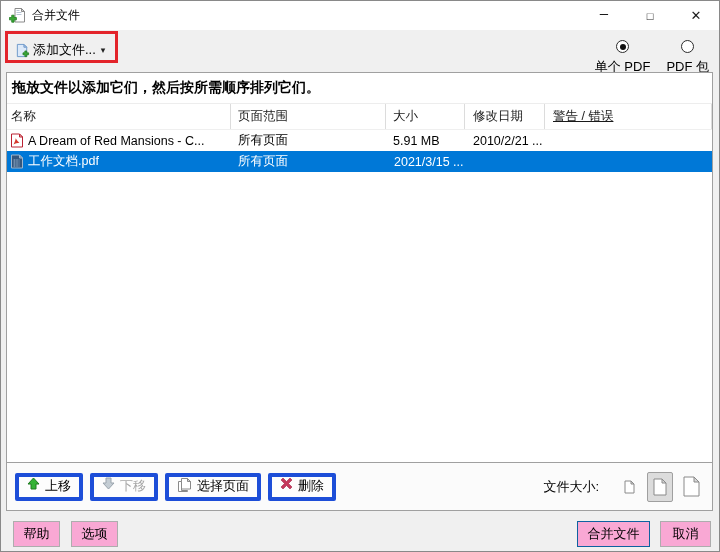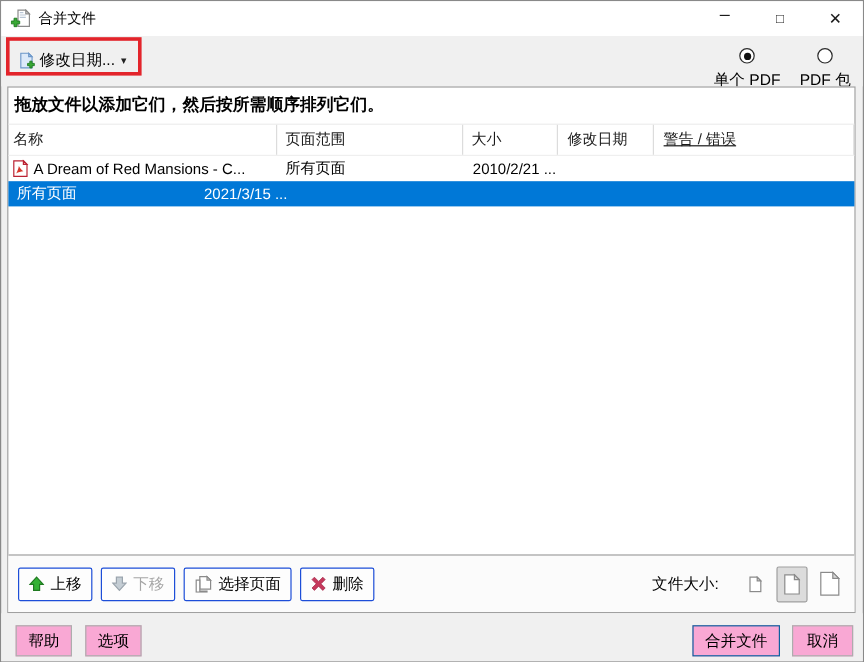--- a/index.html
+++ b/index.html
@@ -75,23 +75,23 @@
   .file-row .cell.col-name { padding-left:2px; gap:4px; }
   .file-row.selected { background:#0078d7; color:#ffffff; }
   .file-icon { width:15px; height:15px; flex:0 0 auto; }
   
   .panel-toolbar {
     position:absolute; left:0; right:0; bottom:0; height:48px;
     border-top:1px solid #a0a0a0; background:#fbfbfb;
     display:flex; align-items:center; padding:0 8px;
   }
   .tb-btn {
-    height:28px; display:inline-flex; align-items:center; gap:5px;
+    height:28px; display:inline-flex; gap:5px;
     padding:0 8px; margin-right:7px; background:#fdfdfd;
-    border:1px solid #1d4ed8; border-radius:2px; font-size:13px; cursor:pointer;
+    border:4px solid #1d4ed8; border-radius:2px; font-size:13px; cursor:pointer;
   }
   .tb-btn.disabled { color:#a6a6a6; cursor:default; }
   .size-group { margin-left:auto; display:flex; align-items:center; }
   .size-label { font-size:13px; margin-right:12px; }
   .size-opt {
     width:26px; height:30px; display:flex; align-items:center; justify-content:center;
     margin-left:5px; border:1px solid transparent; border-radius:2px; cursor:pointer;
   }
   .size-opt.selected { background:#dcdcdc; border-color:#9f9f9f; }
   
@@ -127,21 +127,21 @@
     </div>
   </div>
 
   <div class="toolbar">
     <div class="add-files-btn">
       <svg class="file-icon" viewBox="0 0 16 16" width="16" height="16">
         <path d="M2.5 1.5 h7 l3 3 V14.5 h-10 Z" fill="#dce9f9" stroke="#6b96c9" stroke-width="1"></path>
         <path d="M9.5 1.5 v3 h3 Z" fill="#b9cfec" stroke="#6b96c9" stroke-width="1"></path>
         <path d="M10.5 8.5 h2 v2 h2 v2 h-2 v2 h-2 v-2 h-2 v-2 h2 Z" fill="#39a935" stroke="#1f7a20" stroke-width="0.8"></path>
       </svg>
-      <span class="label">修改日期...</span>
+      <span class="label">添加文件...</span>
       <span class="caret">▾</span>
     </div>
     <div class="annotation-box"></div>
     <div class="radio-group">
       <label class="radio-option">
         <span class="radio-circle checked"></span>
         <span>单个 PDF</span>
       </label>
       <label class="radio-option">
         <span class="radio-circle"></span>
@@ -164,25 +164,34 @@
     <div class="file-row">
       <div class="cell col-name">
         <svg class="file-icon" viewBox="0 0 15 15">
           <path d="M2.5 1 h8 l3 3 V14 h-11 Z" fill="#ffffff" stroke="#b23" stroke-width="1"></path>
           <path d="M10.5 1 v3 h3 Z" fill="#f3c8c4" stroke="#b23" stroke-width="1"></path>
           <path d="M4.5 11.5 c1.2-2.2 2-4.5 2.2-6.2 1 1.8 2.2 3.4 3.8 4.4 -2 .1-4.2 .8-6 1.8 Z" fill="#d6382c"></path>
         </svg>
         <span>A Dream of Red Mansions - C...</span>
       </div>
       <div class="cell col-pages">所有页面</div>
+      <div class="cell col-size">5.91 MB</div>
       <div class="cell col-modified">2010/2/21 ...</div>
       <div class="cell col-warnings"></div>
     </div>
 
     <div class="file-row selected">
+      <div class="cell col-name">
+        <svg class="file-icon" viewBox="0 0 15 15">
+          <path d="M2.5 1 h8 l3 3 V14 h-11 Z" fill="#35567c" stroke="#9fb6cc" stroke-width="1"></path>
+          <path d="M10.5 1 v3 h3 Z" fill="#6f8cab" stroke="#9fb6cc" stroke-width="1"></path>
+          <path d="M4 6 h7 M4 8 h7 M4 10 h7 M4 12 h7 M5.5 5 v8 M8 5 v8" stroke="#7d99b8" stroke-width="0.7"></path>
+        </svg>
+        <span>工作文档.pdf</span>
+      </div>
       <div class="cell col-pages">所有页面</div>
       <div class="cell col-modified">2021/3/15 ...</div>
       <div class="cell col-warnings"></div>
     </div>
 
     <div class="panel-toolbar">
       <div class="tb-btn">
         <svg width="13" height="13" viewBox="0 0 13 13">
           <path d="M6.5 1 L12 7 H9 V12 H4 V7 H1 Z" fill="#33b234" stroke="#1f7a20" stroke-width="1"></path>
         </svg>

